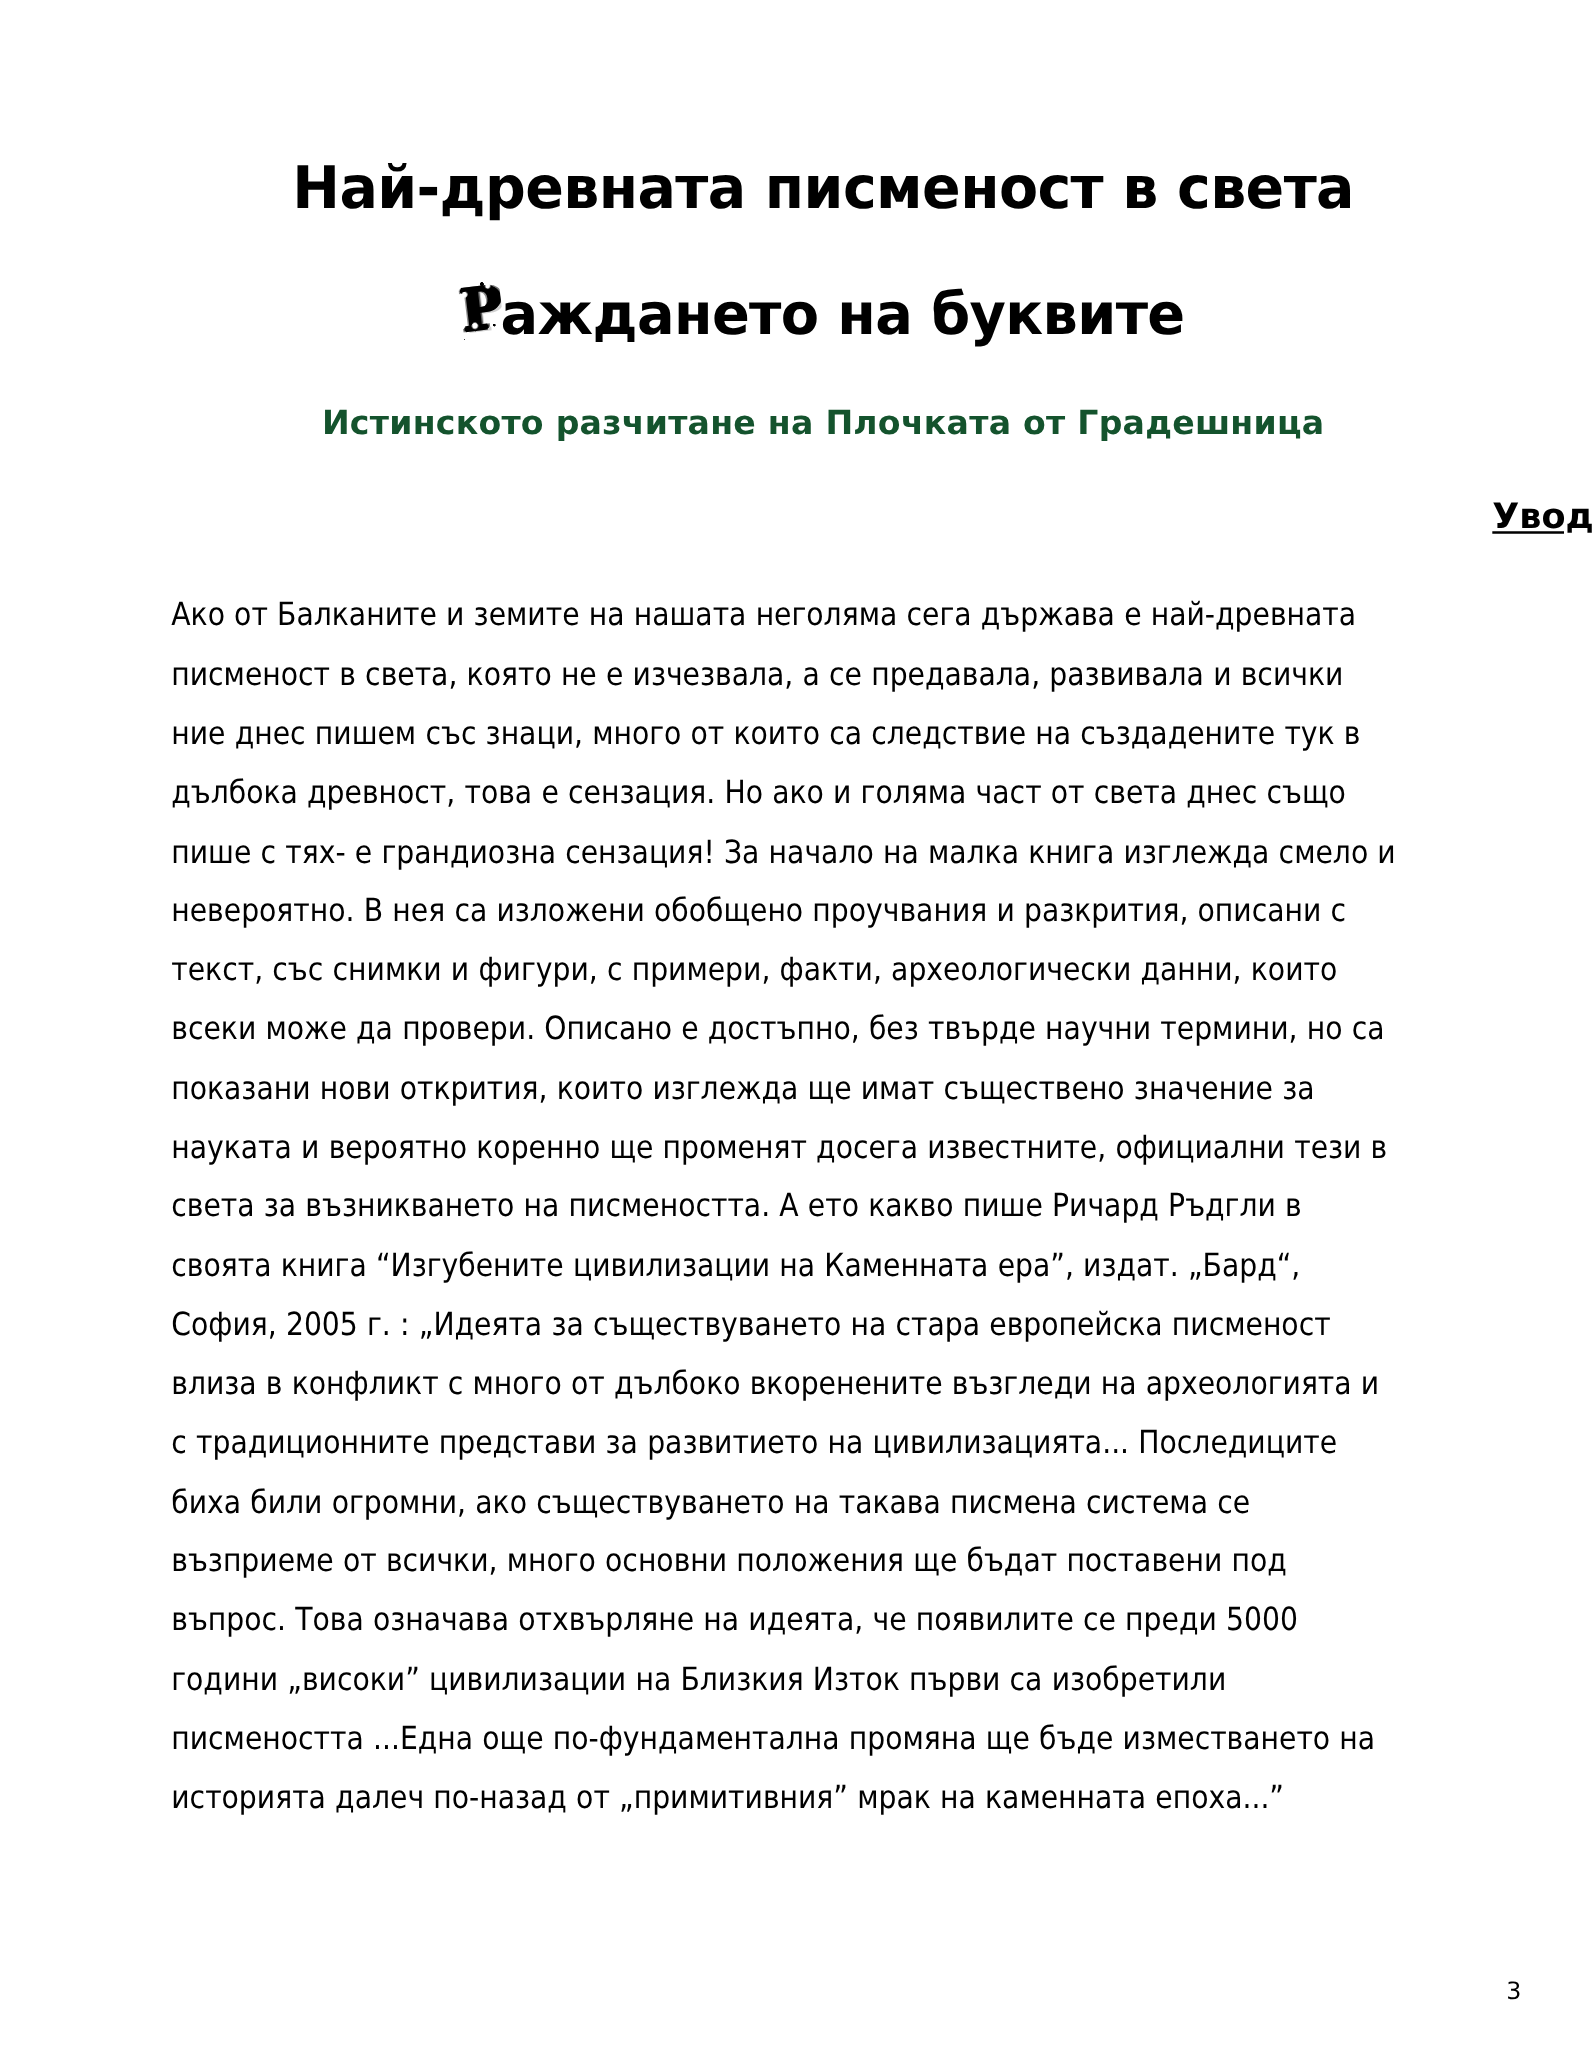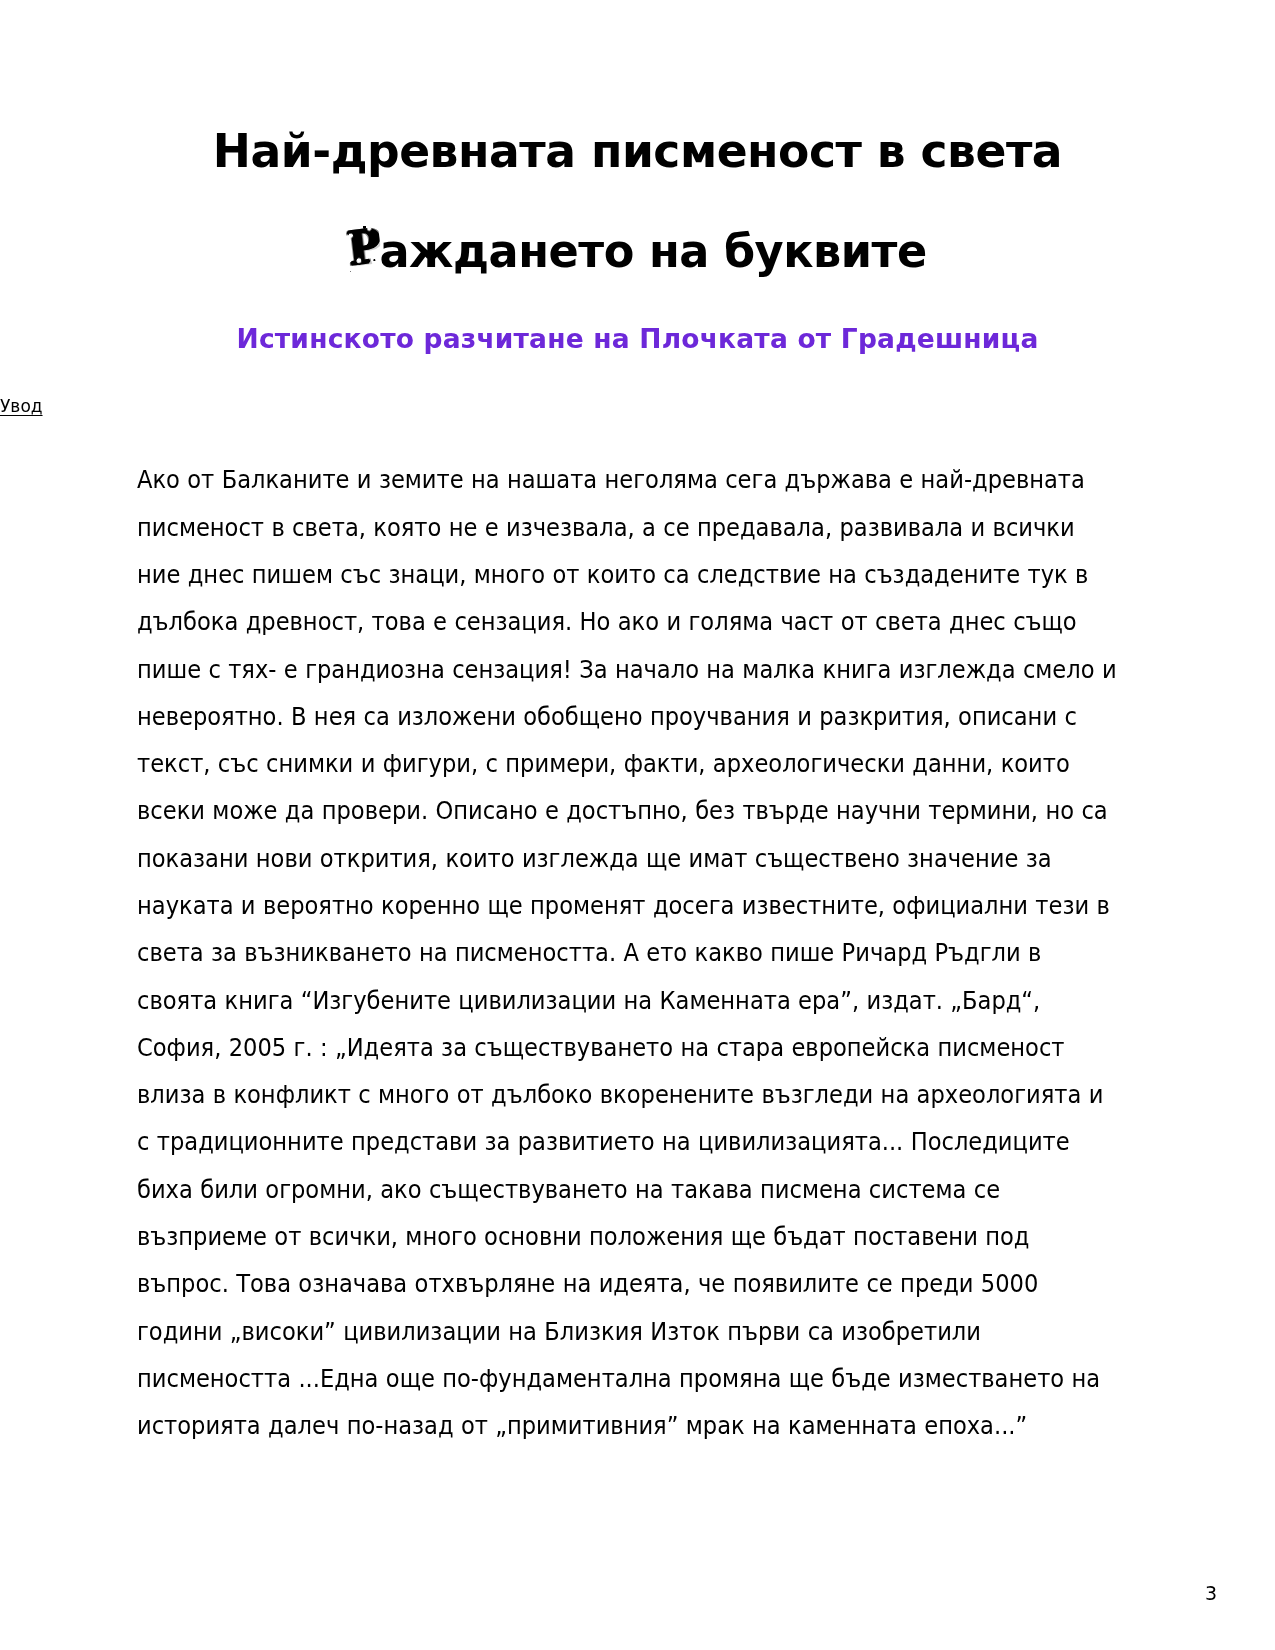--- a/index.html
+++ b/index.html
@@ -21,20 +21,21 @@
   .page {
     position: absolute;
     inset: 0;
     background: #fff;
     padding: 0;
   }
 
   
   .headings {
     padding-top: 126px;
+    padding-left: 42px;
   }
 
   .title-main,
   .title-sub {
     text-align: center;
     font-family: "DejaVu Sans", sans-serif;
     font-weight: 700;
     color: #000;
     letter-spacing: -0.5px;
     line-height: 1.05;
@@ -118,29 +119,29 @@
   }
 
   .subhead {
     text-align: center;
     font-family: "DejaVu Sans", sans-serif;
     font-weight: 700;
     font-size: 26.5px;
     letter-spacing: 0.2px;
     margin: 0 0 43px 0;
     line-height: 1.12;
-    color: #6d28d9;
+    color: #14532d;
   }
   .subhead.last { margin-bottom: 34px; }
 
   .section-label {
-    text-align: left;
-    font-family: "DejaVu Sans", sans-serif;
-    font-weight: 400;
-    font-size: 17px;
+    text-align: right;
+    font-family: "DejaVu Sans", sans-serif;
+    font-weight: 700;
+    font-size: 28px;
     text-decoration: underline;
     text-underline-offset: 3px;
     margin: 0 0 40px 0;
     color: #000;
   }
 
   
   .body-wrap {
     padding: 0 137px 0 137px;
   }

